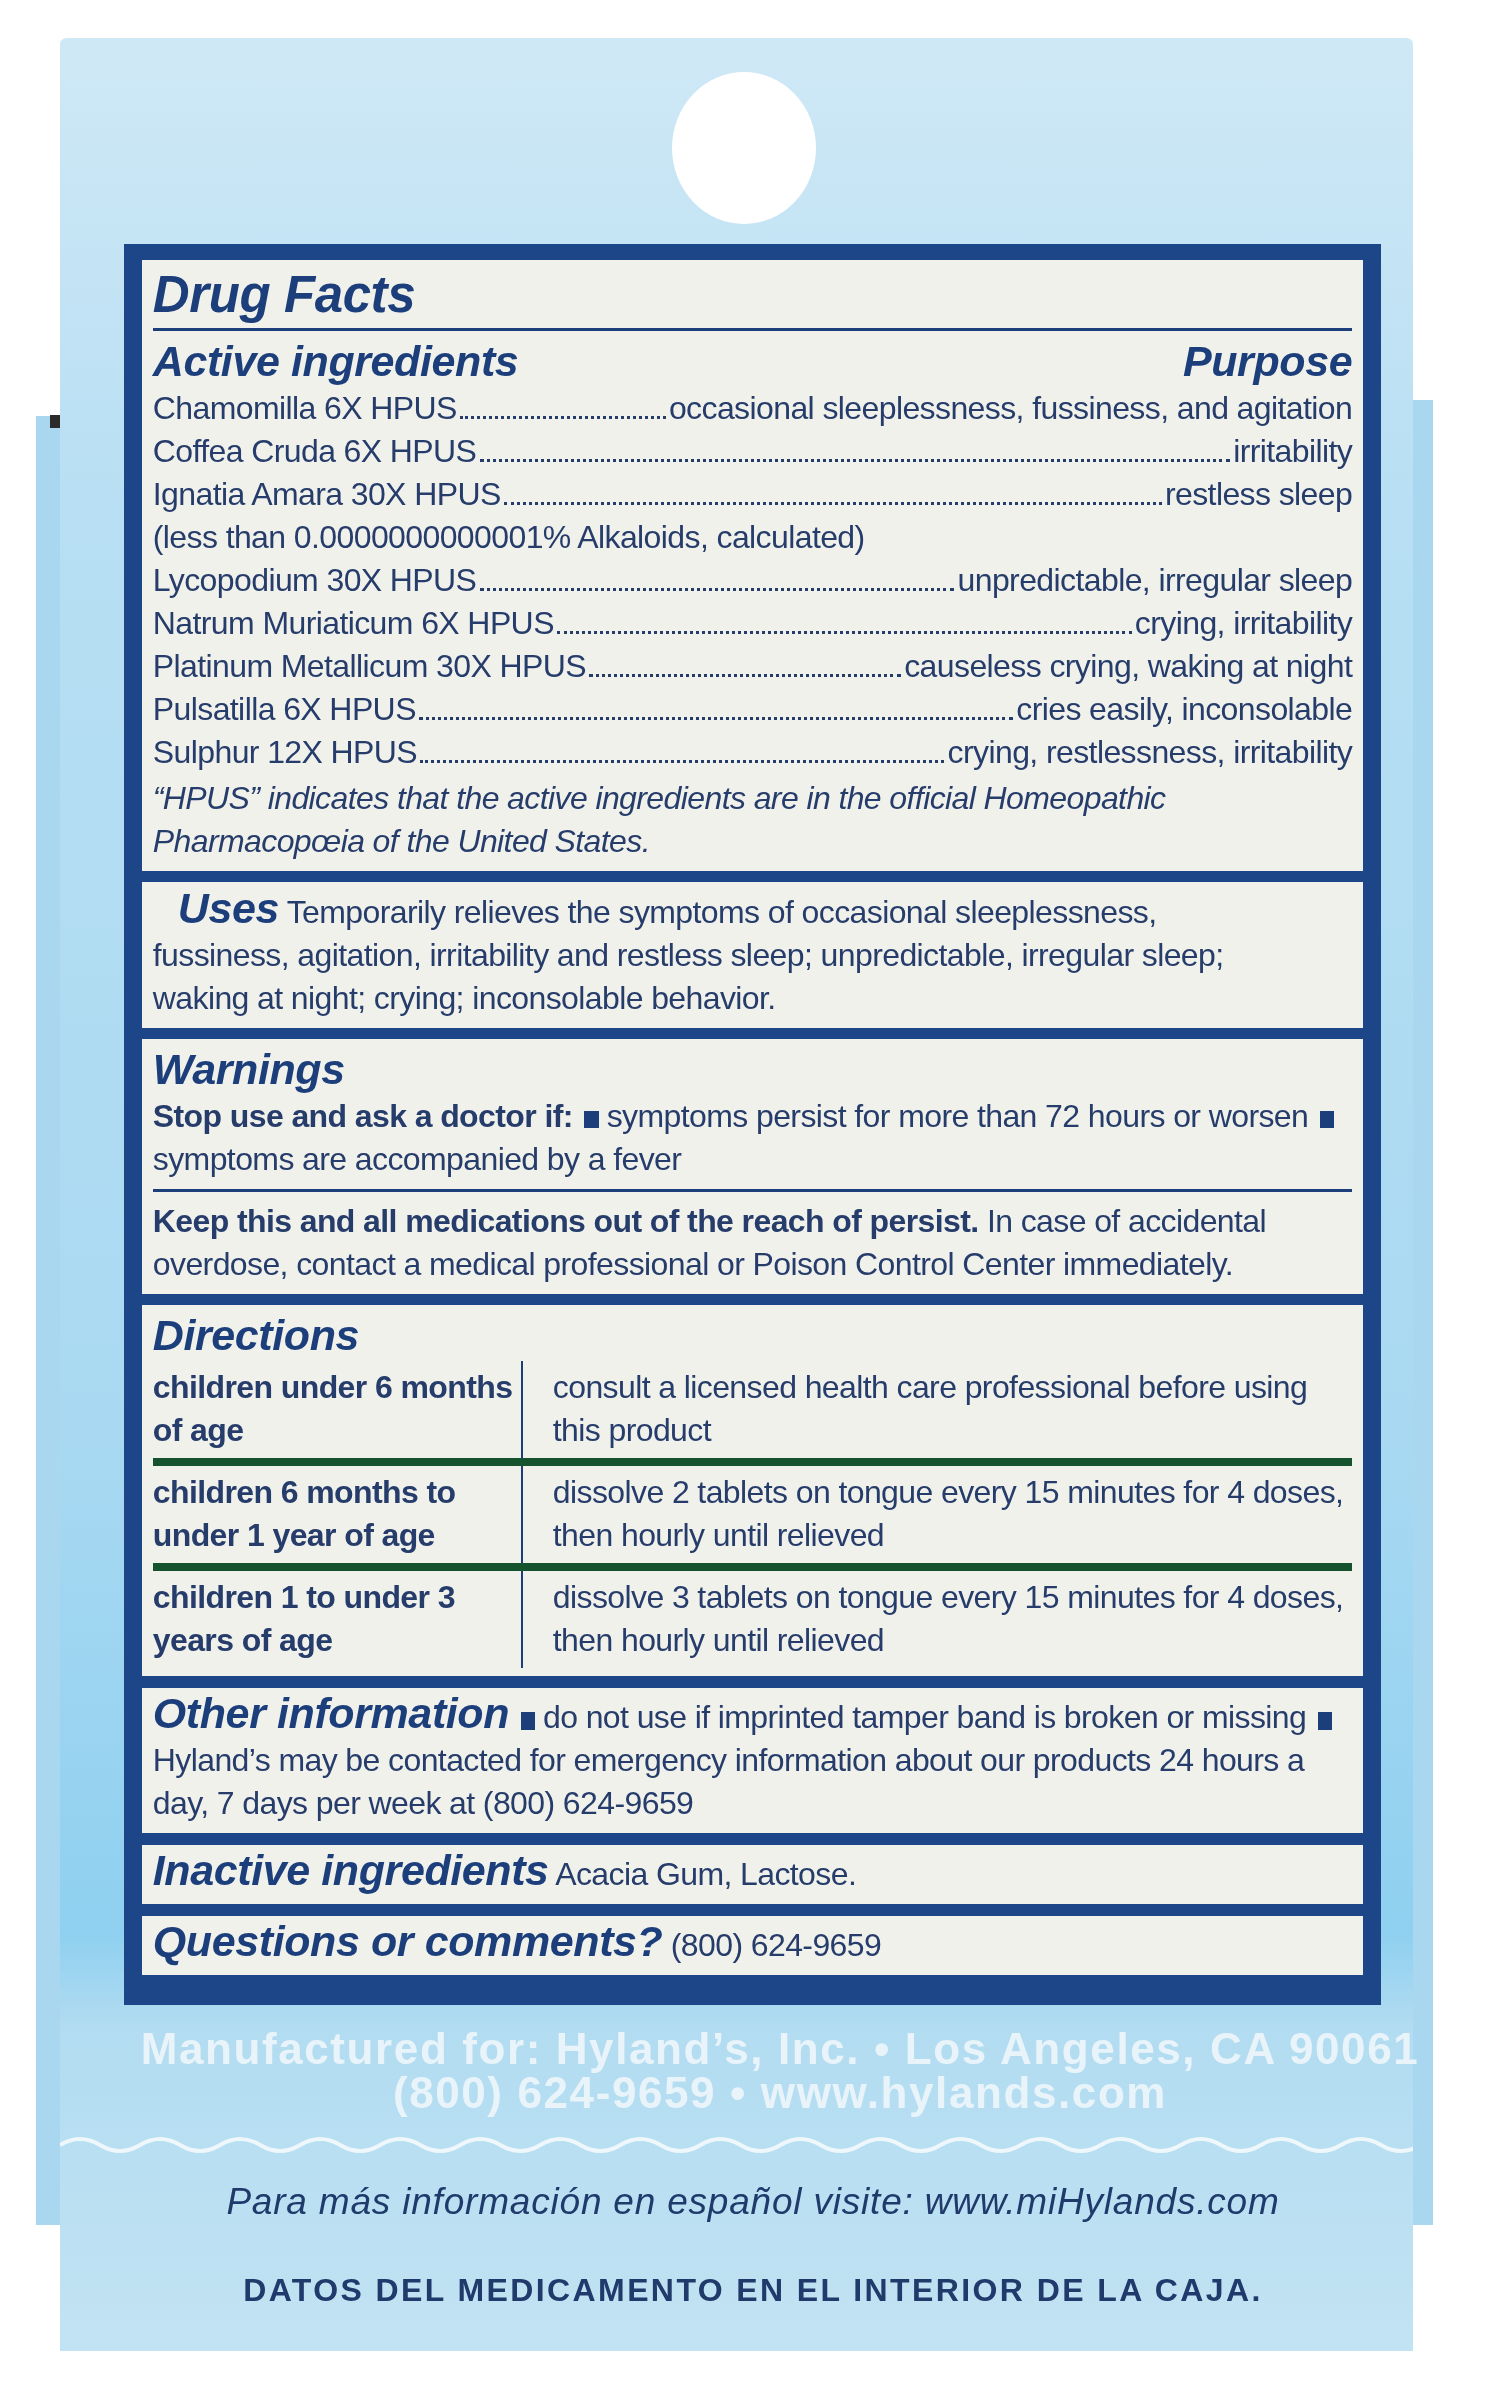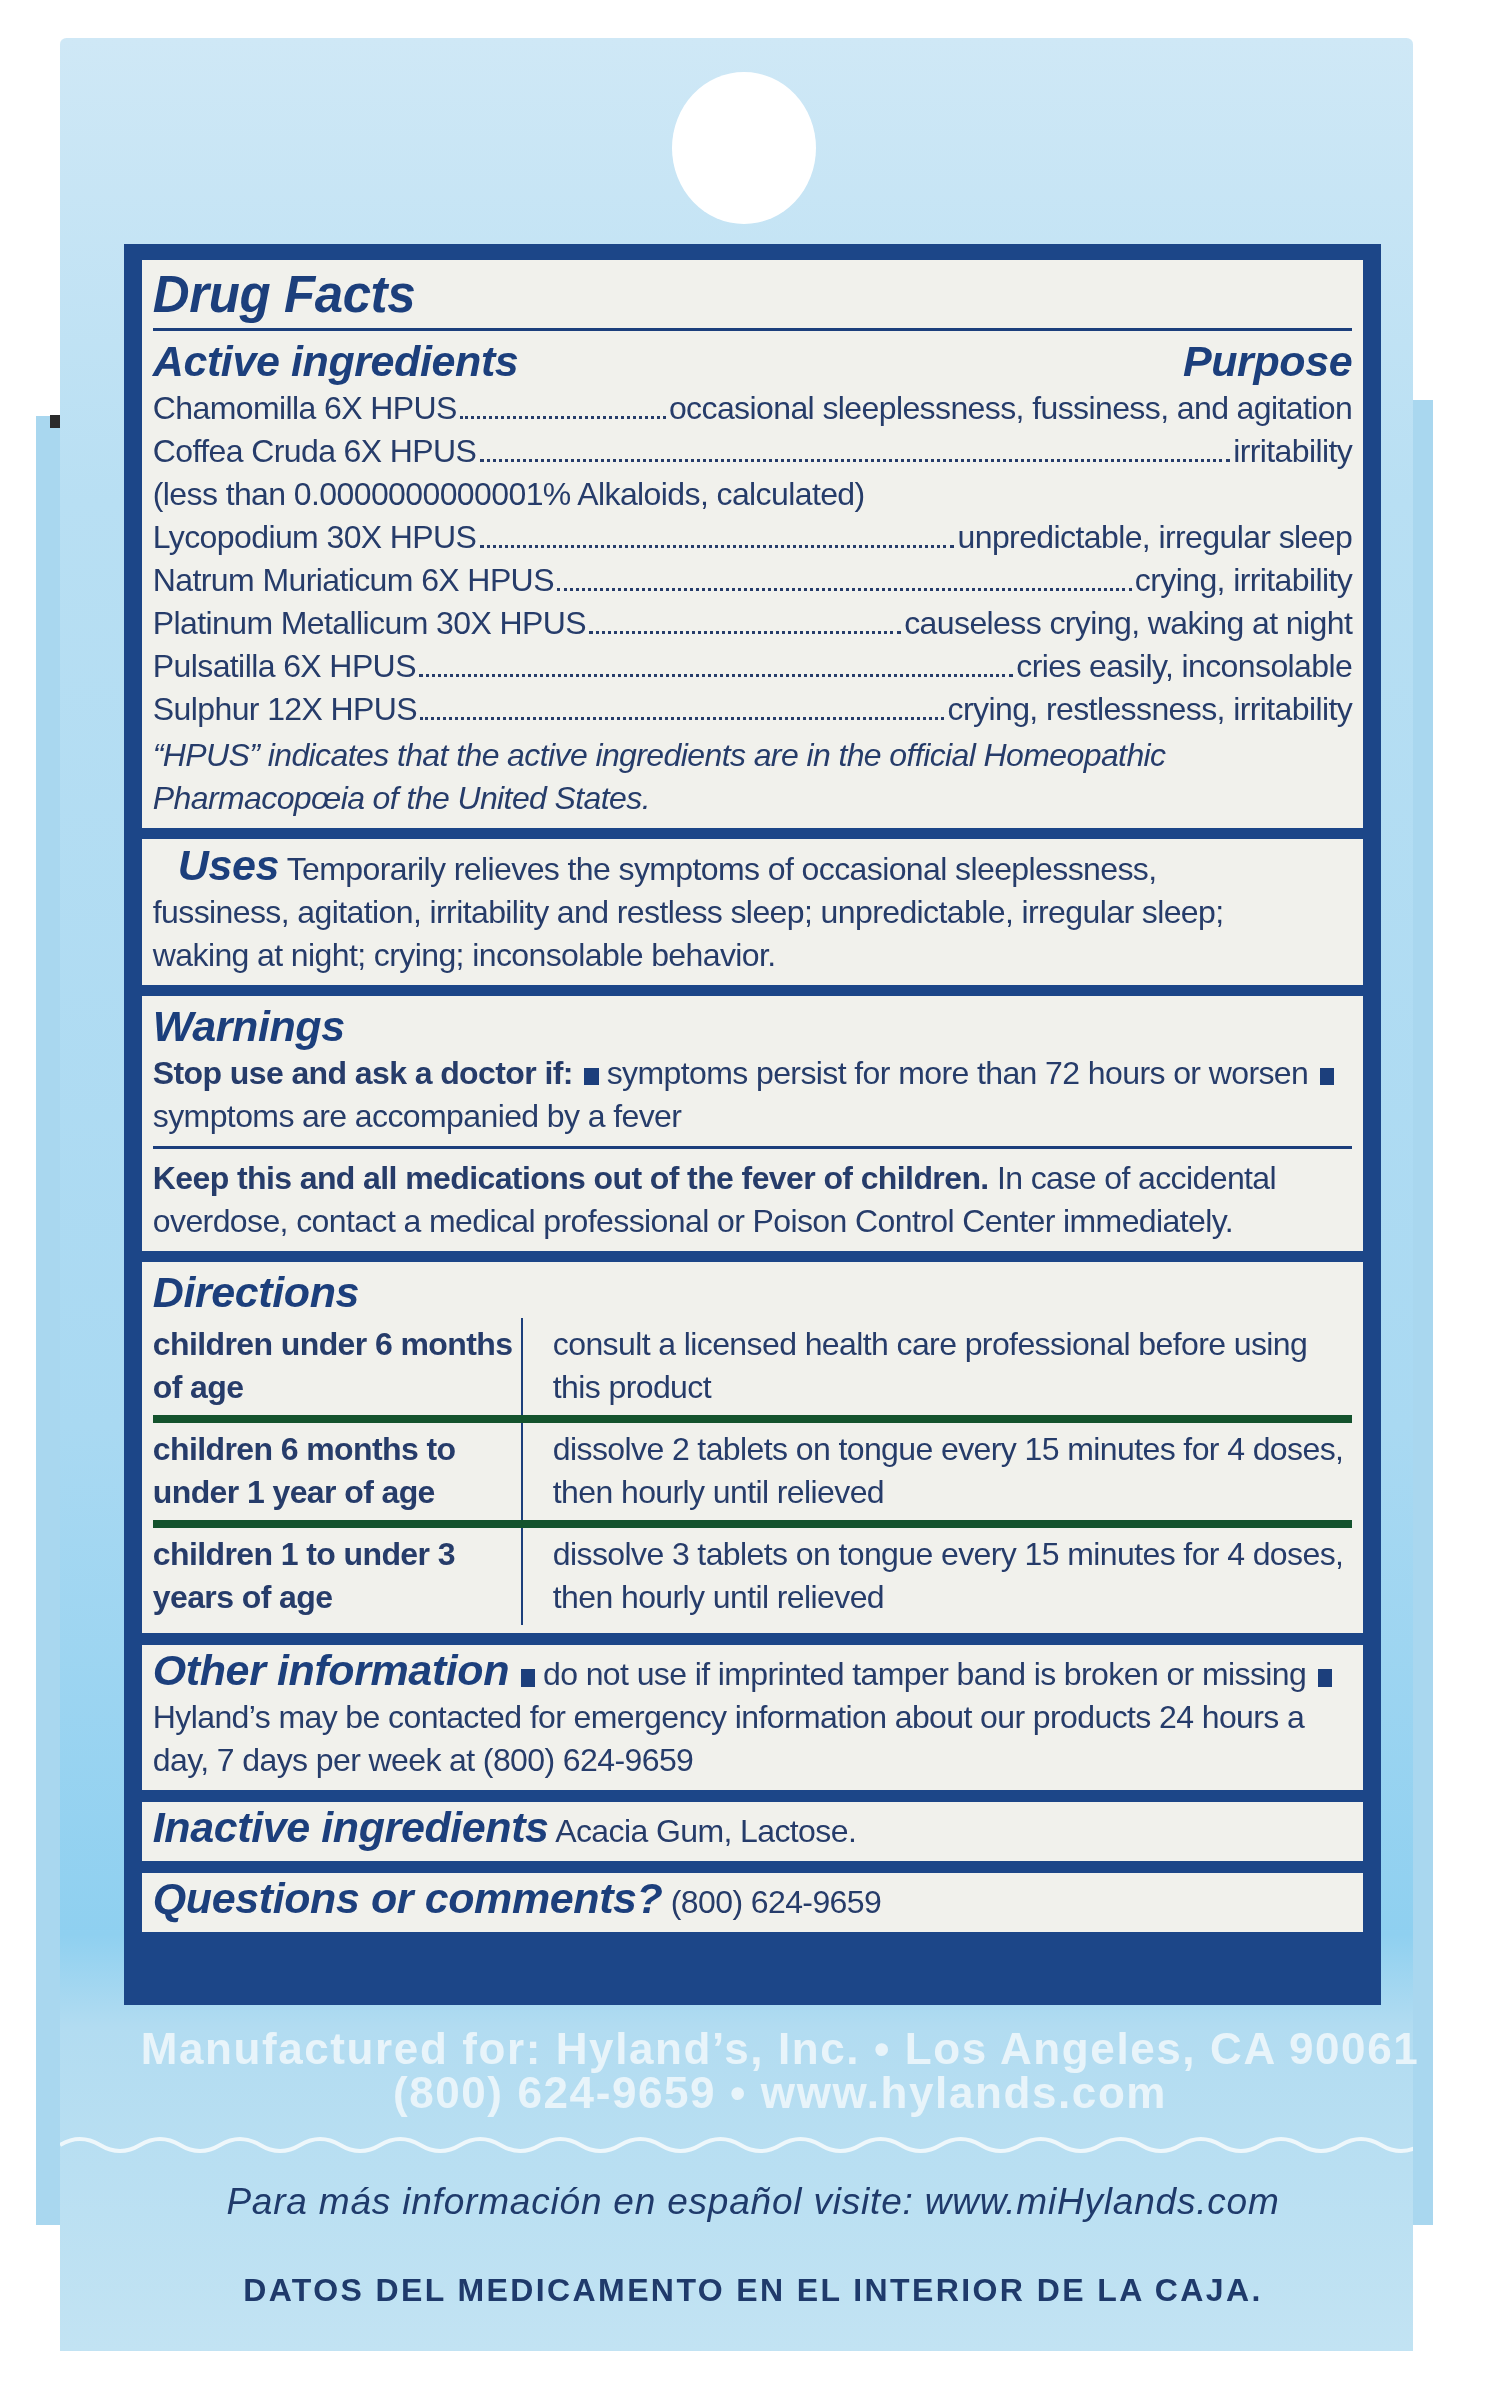--- a/index.html
+++ b/index.html
@@ -99,20 +99,25 @@
     <div class="txt row-leader">
       <span>Chamomilla 6X HPUS</span>
       <span class="lead"></span>
       <span>occasional sleeplessness, fussiness, and agitation</span>
     </div>
     <div class="txt row-leader">
       <span>Coffea Cruda 6X HPUS</span>
       <span class="lead"></span>
       <span>irritability</span>
     </div>
+    <div class="txt row-leader">
+      <span>Ignatia Amara 30X HPUS</span>
+      <span class="lead"></span>
+      <span>restless sleep</span>
+    </div>
     <div class="txt">(less than 0.0000000000001% Alkaloids, calculated)</div>
     <div class="txt row-leader">
       <span>Lycopodium 30X HPUS</span>
       <span class="lead"></span>
       <span>unpredictable, irregular sleep</span>
     </div>
     <div class="txt row-leader">
       <span>Natrum Muriaticum 6X HPUS</span>
       <span class="lead"></span>
       <span>crying, irritability</span>
@@ -144,21 +149,21 @@
 
   <div class="box">
     <div class="h-title h-lg">Warnings</div>
     <div class="txt">
       <span class="bold">Stop use and ask a doctor if:</span>
       <span class="bullet"></span><span>symptoms persist for more than 72 hours or worsen</span>
       <span class="bullet"></span><span>symptoms are accompanied by a fever</span>
     </div>
     <div class="hr-thin"></div>
     <div class="txt">
-      <span class="bold">Keep this and all medications out of the fever of children.</span>
+      <span class="bold">Keep this and all medications out of the reach of persist.</span>
       <span>In case of accidental overdose, contact a medical professional or Poison Control Center immediately.</span>
     </div>
   </div>
 
   <div class="box">
     <div class="h-title h-lg">Directions</div>
     <table class="dir-table">
       <tbody>
           <tr>
         <td class="age">children under 6 months of age</td>

